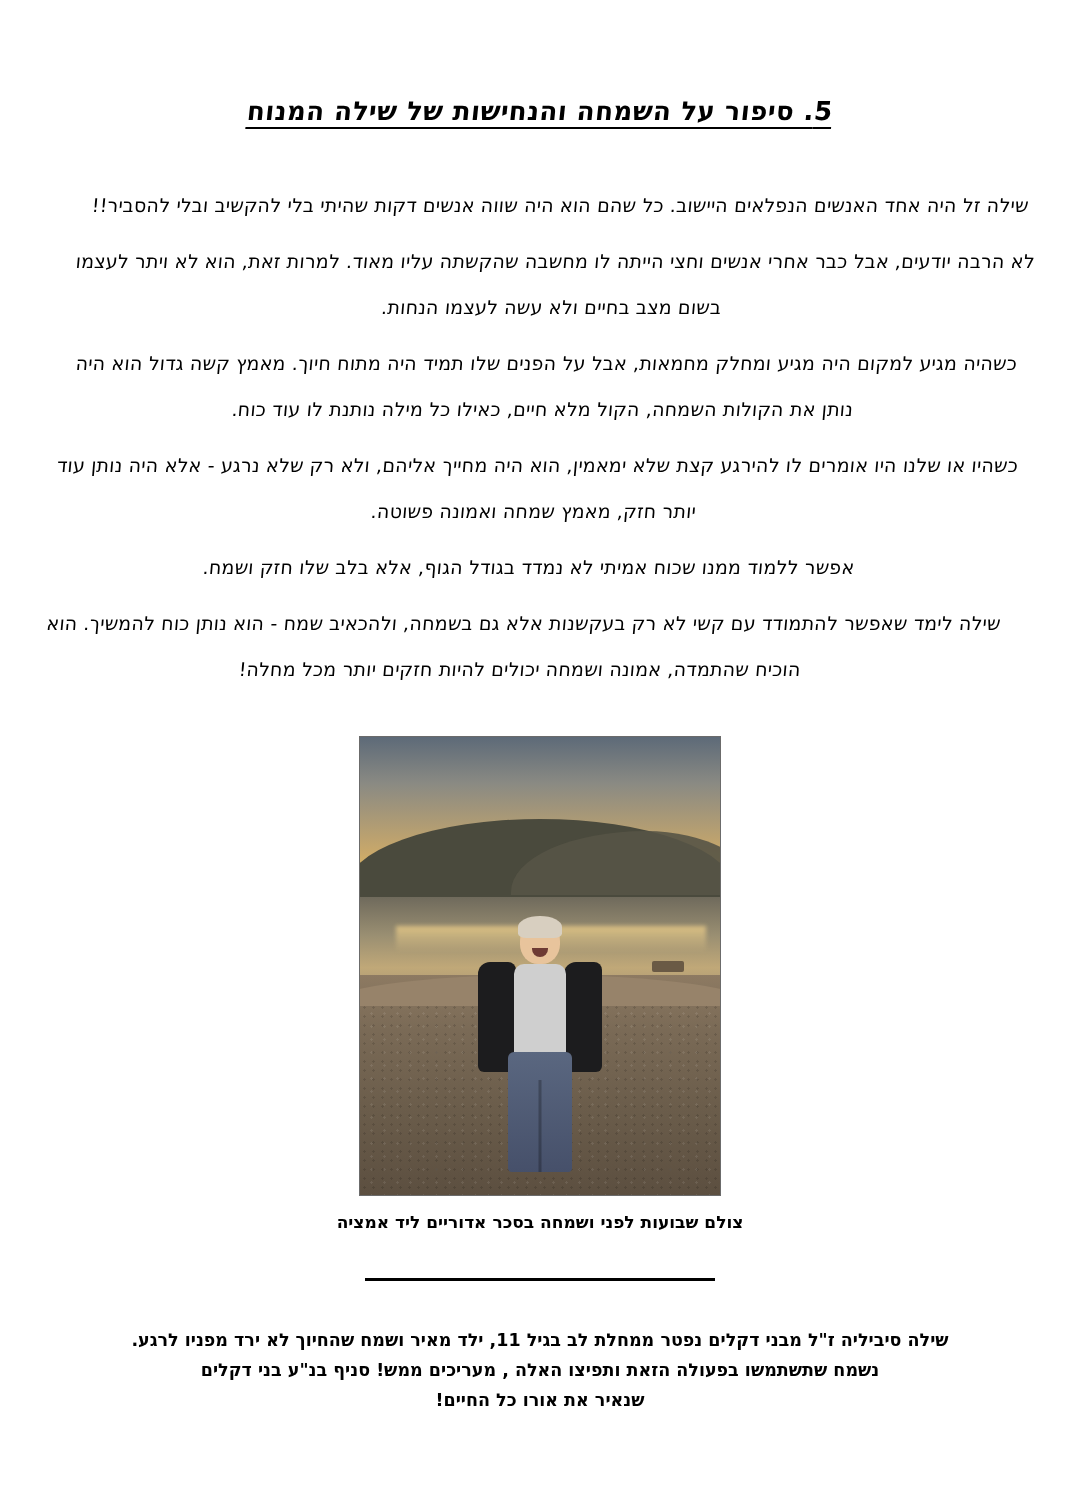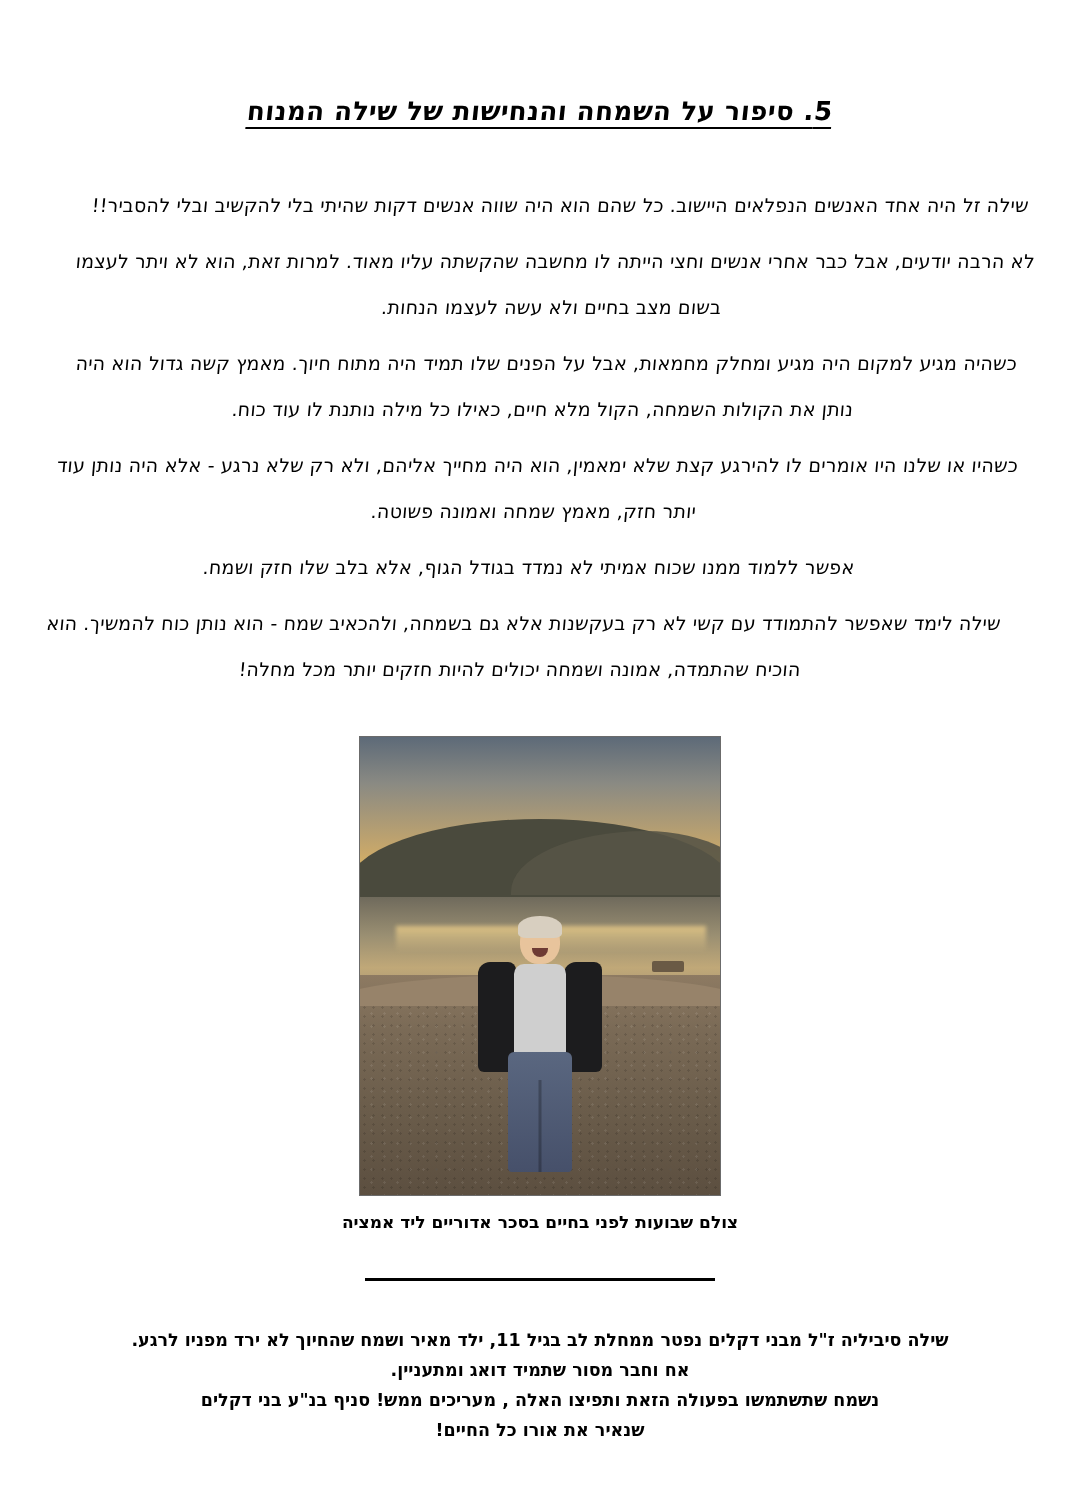--- a/index.html
+++ b/index.html
@@ -221,24 +221,23 @@
         <div class="boy-jacket-r"></div>
         <div class="boy-shirt"></div>
         <div class="boy-pants"></div>
         <div class="boy-head"></div>
         <div class="boy-hair"></div>
         <div class="boy-mouth"></div>
       </div>
     </div>
   </div>
 
-  <div class="photo-caption">צולם שבועות לפני בחיים בסכר אדוריים ליד אמציה</div>
+  <div class="photo-caption">צולם שבועות לפני ושמחה בסכר אדוריים ליד אמציה</div>
 
   <div class="divider"></div>
 
   <div class="footer">
     <p>שילה סיביליה ז"ל מבני דקלים נפטר ממחלת לב בגיל 11, ילד מאיר ושמח  שהחיוך לא ירד מפניו לרגע.</p>
-    <p>אח וחבר מסור שתמיד דואג ומתעניין.</p>
     <p>נשמח שתשתמשו בפעולה הזאת ותפיצו האלה , מעריכים ממש! סניף בנ"ע בני דקלים</p>
     <p>שנאיר את אורו כל החיים!</p>
   </div>
 
 </div>
 
 </body></html>

